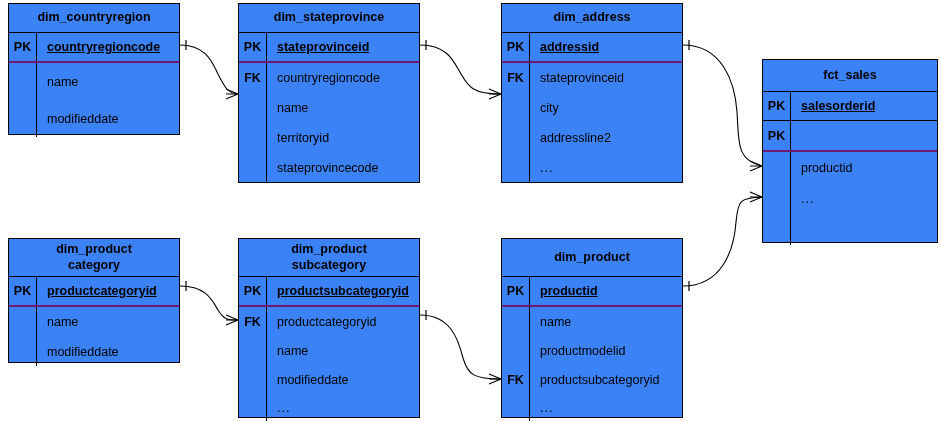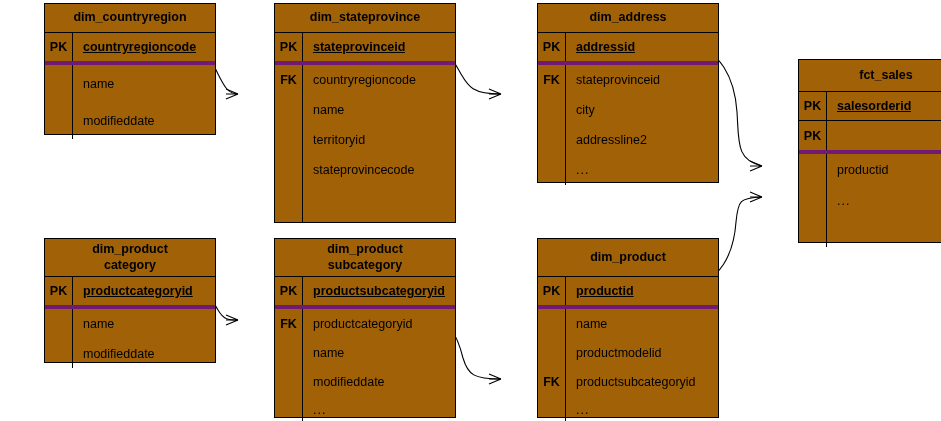--- a/index.html
+++ b/index.html
@@ -24,41 +24,40 @@
     left: 0;
     top: 0;
     width: 941px;
     height: 421px;
     pointer-events: none;
   }
   .entity {
     position: absolute;
     box-sizing: border-box;
     border: 1px solid #000000;
-    background: #a16207;
+    background: #3b82f6;
     display: flex;
     flex-direction: column;
-    margin-left: 36px;
   }
   .entity-title {
     box-sizing: border-box;
     border-bottom: 1px solid #000000;
     font-size: 12.5px;
     font-weight: bold;
     text-align: center;
     display: flex;
     align-items: center;
     justify-content: center;
     line-height: 1.25;
     white-space: pre-line;
     padding: 0 4px;
   }
   .key-rows {
     box-sizing: border-box;
-    border-bottom: 4px solid #701a75;
+    border-bottom: 2px solid #701a75;
     display: flex;
     flex-direction: column;
   }
   .key-rows .row:not(:last-child) {
     border-bottom: 1px solid #000000;
   }
   .row {
     box-sizing: border-box;
     display: flex;
     flex-direction: row;
@@ -184,21 +183,21 @@
           <div class="body-col-split">
             <div class="keycell" style="height: 37px; flex: 0 0 37px;"></div>
             <div class="keycell" style="height: 37px; flex: 0 0 37px;"></div>
           </div>
           <div class="body-col-fields">
             <div class="fieldcell" style="height: 37px; flex: 0 0 37px;">name</div>
             <div class="fieldcell" style="height: 37px; flex: 0 0 37px;">modifieddate</div>
           </div>
         </div>
       </div>
-      <div class="entity" style="left: 238px; top: 3px; width: 182px; height: 220px;">
+      <div class="entity" style="left: 238px; top: 3px; width: 182px; height: 180px;">
         <div class="entity-title" style="height: 29px; flex: 0 0 29px;">dim_stateprovince</div>
         <div class="key-rows">
           <div class="row pk" style="height: 28px; flex: 0 0 28px;">
             <div class="row-key">PK</div>
             <div class="row-name">stateprovinceid</div>
           </div>
         </div>
         <div class="body-wrap">
           <div class="body-col-split">
             <div class="keycell" style="height: 30px; flex: 0 0 30px;">FK</div>

